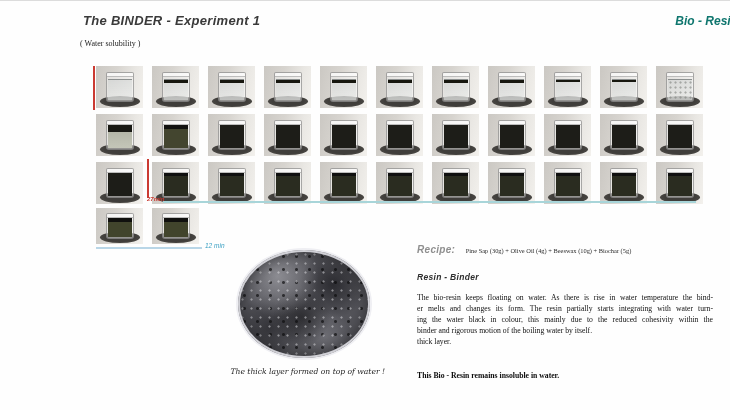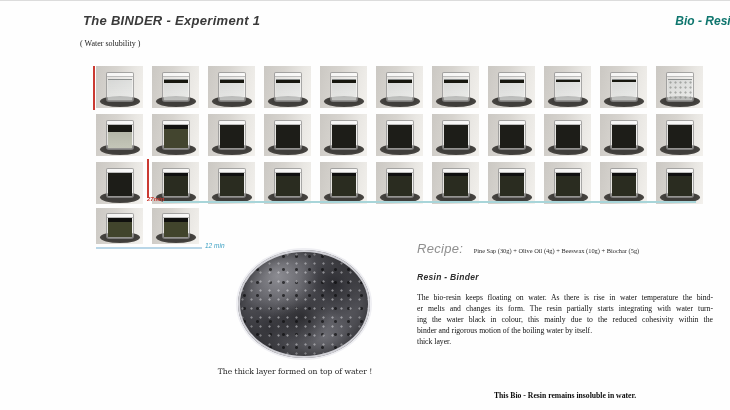--- a/index.html
+++ b/index.html
@@ -91,46 +91,46 @@
       radial-gradient(circle at 30% 24%, rgba(198,198,204,.5), transparent 33%),
       radial-gradient(circle at 72% 32%, rgba(10,10,14,.55), transparent 28%),
       radial-gradient(circle at 48% 62%, rgba(8,8,10,.5), transparent 30%),
       radial-gradient(circle at 24% 72%, rgba(14,14,18,.45), transparent 26%),
       radial-gradient(circle at 66% 80%, rgba(168,168,176,.3), transparent 22%);
     background-size:9px 9px, 13px 13px, 100% 100%, 100% 100%, 100% 100%, 100% 100%, 100% 100%;
     background-color:#54545a;
     box-shadow: inset 0 0 0 2px rgba(233,233,238,.85), inset 0 0 18px rgba(0,0,0,.55), 0 0 0 2px #efeff3;
   }
   #figure-caption{
-    position:absolute; left:205px; top:366px; width:180px; text-align:center;
-    font-family:"DejaVu Serif", serif; font-size:7.6px; color:#1c1c1c;
+    position:absolute; left:205px; top:366px; width:180px; text-align:right;
+    font-family:"DejaVu Serif", serif; font-style:italic; font-size:7.6px; color:#1c1c1c;
   }
   
   #recipe-row{position:absolute; left:417px; top:238px; width:300px; white-space:nowrap;}
   #recipe-label{
-    display:inline; font-style:italic; font-size:13px; color:#8f8f8f; letter-spacing:.3px;
+    display:inline; font-style:italic; font-size:10px; color:#8f8f8f; letter-spacing:.3px;font-weight:bold;
   }
   #recipe-text{
     display:inline; margin-left:6px;
     font-family:"Liberation Serif", serif; font-size:6.4px; color:#2c2c2c;
   }
   #notes-heading{
     position:absolute; left:417px; top:271px;
     font-style:italic; font-weight:700; font-size:8.5px; letter-spacing:.3px; color:#2e2e2e;
   }
   #notes-body{
     position:absolute; left:417px; top:291px; width:296px;
     font-family:"Liberation Serif", serif; font-size:7.7px; line-height:11.1px; color:#101010;
   }
   .para-line{white-space:nowrap;}
   .line-fill{text-align:justify; text-align-last:justify;}
   .line-end{text-align:left;}
   #conclusion{
-    position:absolute; left:417px; top:390px; width:296px;
-    font-family:"Liberation Serif", serif; font-weight:700; font-size:7.7px; color:#0a0a0a;text-align:center;
+    position:absolute; left:417px; top:370px; width:296px;
+    font-family:"Liberation Serif", serif; font-weight:700; font-size:7.7px; color:#0a0a0a;
   }
 </style>
 </head>
 <body>
 
 <div id="page">
 
   <div class="title">The BINDER - Experiment 1</div>
   <div class="header-right">Bio - Resin</div>
   <div class="subtitle">( Water solubility )</div>

